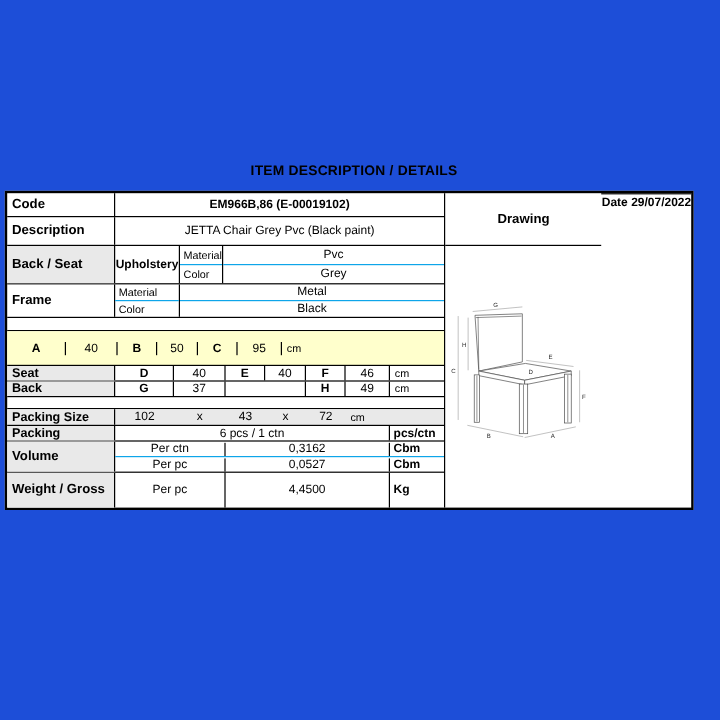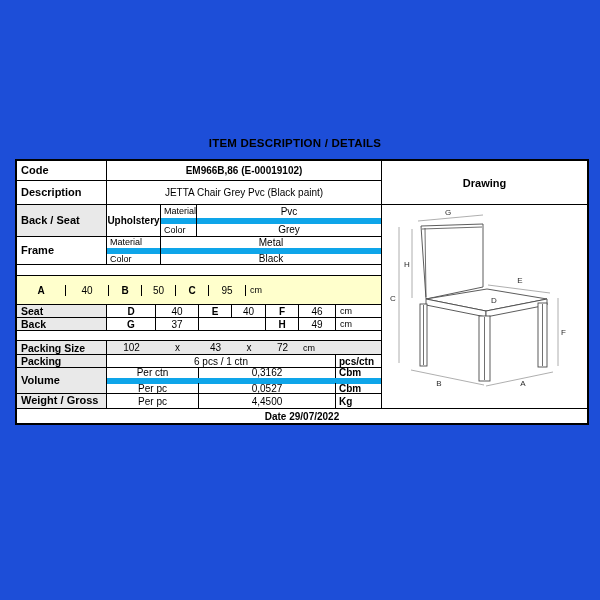--- a/index.html
+++ b/index.html
@@ -11,40 +11,40 @@
     position:relative;
   }
   .page { position:relative; width:600px; height:600px; background:#1d4ed8; overflow:hidden; }
 
   .title {
     position:absolute; top:137px; left:0; width:590px;
     text-align:center; font-weight:bold; font-size:11.5px; letter-spacing:.2px;
   }
 
   .sheet {
-    position:absolute; top:159px; left:15px; width:574px; height:266px;
+    position:absolute; top:159px; left:4px; width:574px; height:266px;
     border:2px solid #000; background:#fff;
-    display:flex; flex-direction:column;
+    display:flex; 
   }
   .body { flex:1; display:flex; min-height:0; }
   .left { width:364px; display:flex; flex-direction:column; }
   .right { flex:1; border-left:1px solid #000; display:flex; flex-direction:column; min-width:0; }
 
   .row { display:flex; border-bottom:1px solid #000; align-items:stretch; flex:none; }
   .row.nb { border-bottom:none; }
   .h20{height:20px}.h24{height:24px}.h32{height:32px}.h28{height:28px}
   .h11{height:11px}.h14{height:14px}.h13{height:13px}.h10{height:10px}
   .h29{height:29px}.h26{height:26px}
   .grow { flex:1; }
 
   .cell { display:flex; align-items:center; min-width:0; overflow:hidden; }
   .col  { display:flex; flex-direction:column; min-width:0; }
   .half { flex:1; display:flex; align-items:center; min-height:0; }
   .br { border-right:1px solid #000; }
-  .bb { border-bottom:6px solid #0ea5e9; }
+  .bb { border-bottom:1px solid #0ea5e9; }
   .fill { flex:1; }
   .grey { background:#e9e9e9; }
   .yellow { background:#ffffcc; }
 
   .lab { font-weight:bold; font-size:11px; padding-left:4px; line-height:1.05; }
   .lab-s { font-weight:bold; font-size:10.5px; padding-left:4px; }
   .key { font-size:9px; padding-left:3px; }
   .v10 { font-size:10px; }
   .bold { font-weight:bold; }
   .center { justify-content:center; text-align:center; }

